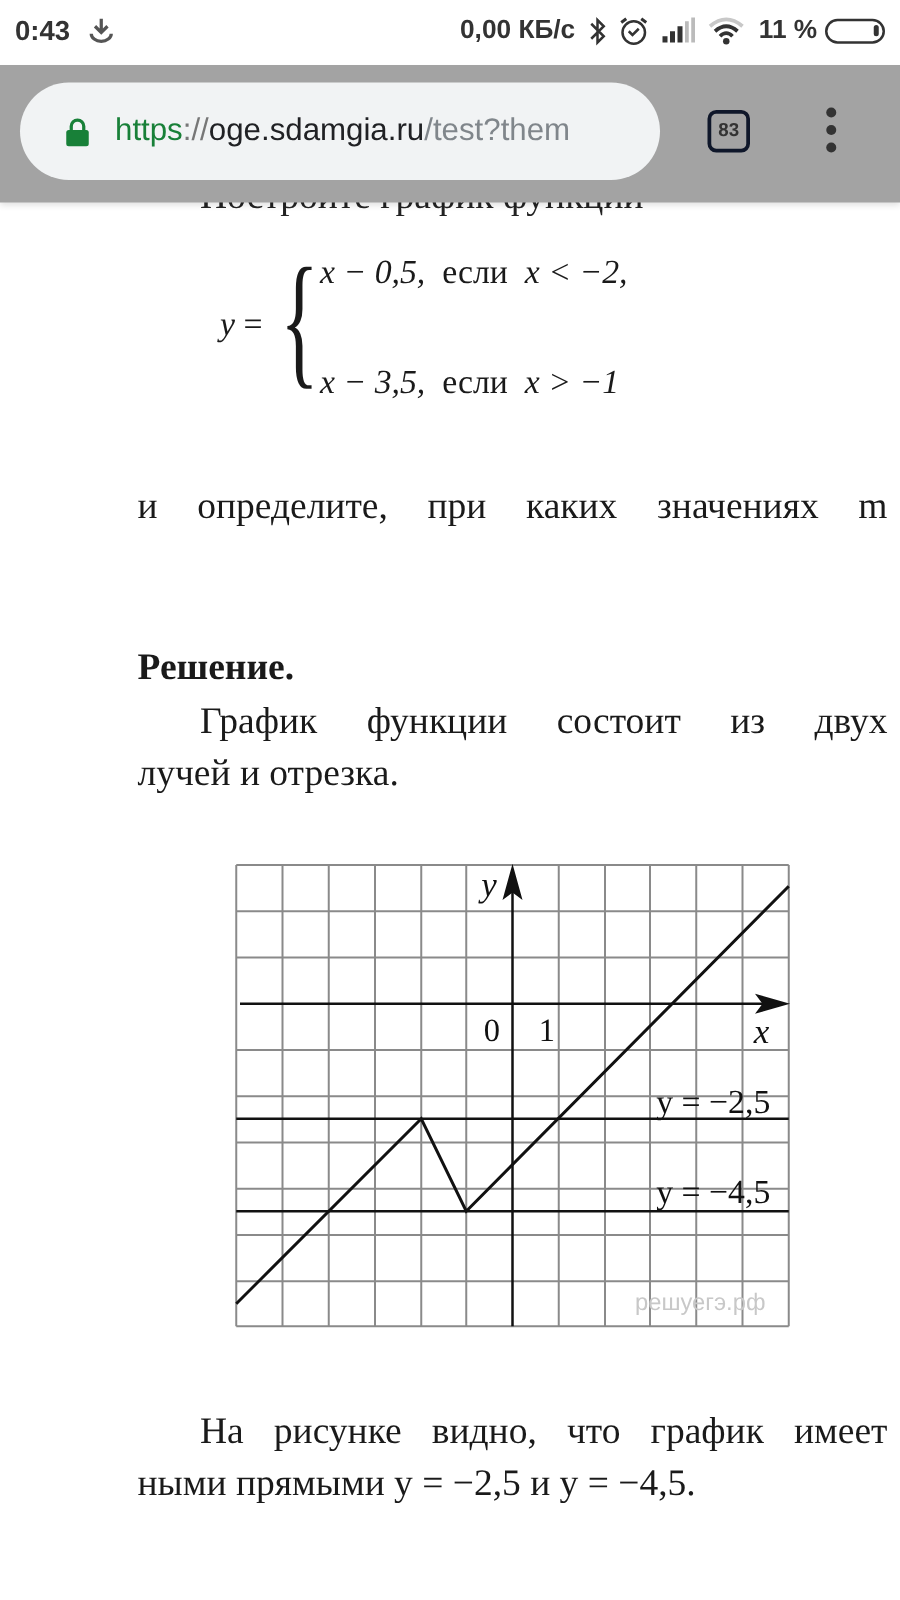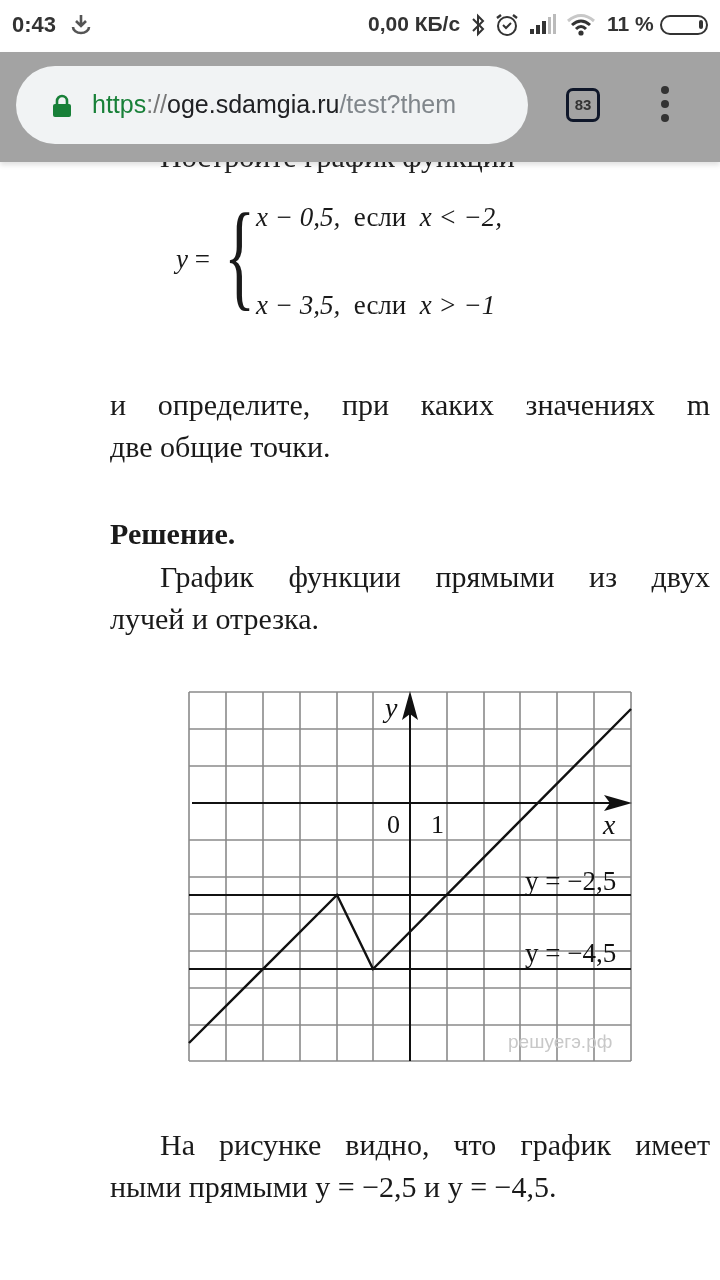--- a/index.html
+++ b/index.html
@@ -68,27 +68,26 @@
     </div>
     <div class="row r3">
       <span class="it">x − 3,5,</span>&nbsp;
       <span>если</span>&nbsp;
       <span class="it">x &gt; −1</span>
     </div>
   </div>
 
   <div class="para p1">
     <span class="just">и определите, при каких значениях m</span>
-    <span class="line">две общие точки.</span>
   </div>
 
   <div class="para p-solution">Решение.</div>
 
   <div class="para p2">
-    <span class="just">График функции прямыми из двух</span>
+    <span class="just">График функции состоит из двух</span>
     <span class="line" style="text-indent:0">лучей и отрезка.</span>
   </div>
 
   <svg class="graph" viewBox="186 688 448 376" width="448" height="376">
     <g stroke="#8a8a8a" stroke-width="1.6">
       <line x1="189" y1="692" x2="189" y2="1061"></line>
       <line x1="226" y1="692" x2="226" y2="1061"></line>
       <line x1="263" y1="692" x2="263" y2="1061"></line>
       <line x1="300" y1="692" x2="300" y2="1061"></line>
       <line x1="337" y1="692" x2="337" y2="1061"></line>

